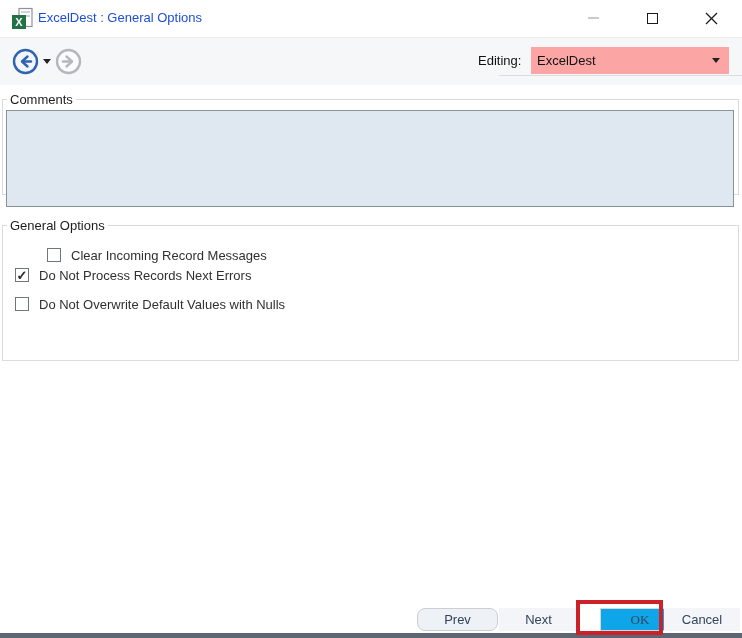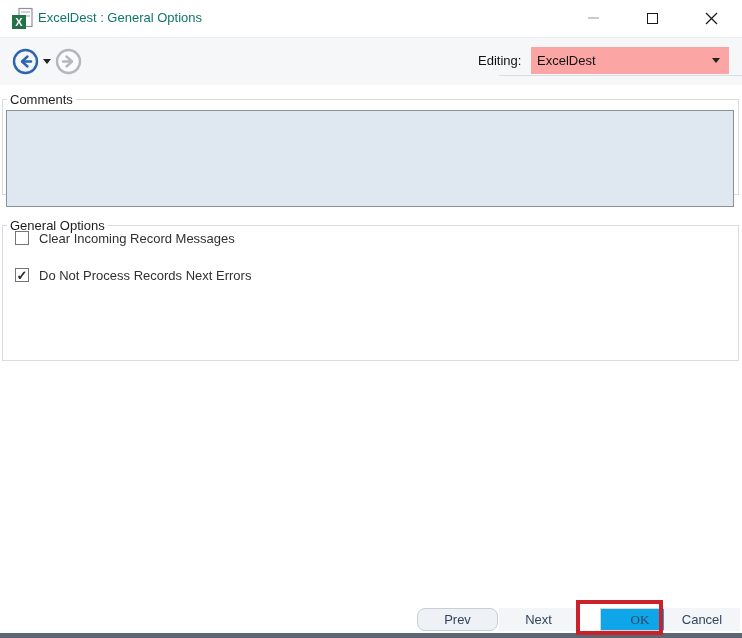--- a/index.html
+++ b/index.html
@@ -7,21 +7,21 @@
   body { font-family: "Liberation Sans", sans-serif; }
   .window {
     position: relative; width: 742px; height: 638px;
     background: #ffffff; overflow: hidden;
     font-size: 13px; color: #1a1a1a;
   }
 
   
   .titlebar { position:absolute; left:0; top:0; width:742px; height:36px; background:#fff; }
   .app-icon { position:absolute; left:10px; top:7px; width:24px; height:24px; }
-  .title-text { position:absolute; left:38px; top:10px; font-size:13px; color:#0f766e; white-space:nowrap; }
+  .title-text { position:absolute; left:38px; top:10px; font-size:13px; color:#1d4ed8; white-space:nowrap; }
   .win-btn { position:absolute; top:0; width:44px; height:36px; display:flex; align-items:center; justify-content:center; cursor:default; }
   .btn-min { left:571px; }
   .btn-max { left:630px; }
   .btn-close { left:689px; }
   .min-glyph { width:11px; height:2px; background:#c7cbcf; }
   .max-glyph { width:11px; height:11px; border:1px solid #1a1a1a; background:transparent; }
 
   
   .toolbar { position:absolute; left:0; top:37px; width:742px; height:48px; background:#f6f7f8; border-top:1px solid #ececec; }
   .nav-back { position:absolute; left:12px; top:10px; width:27px; height:27px; }
@@ -39,21 +39,21 @@
   .gb-comments { top:99px; height:96px; }
   .gb-options  { top:225px; height:136px; }
 
   .comments-field {
     position:absolute; left:3px; top:10px; width:728px; height:97px;
     background:#dfe8f0; border:1px solid #8a9198; resize:none; outline:none;
     font-family:"Liberation Sans", sans-serif; font-size:13px; color:#222; padding:4px;
   }
 
   .cb-row { position:absolute; left:12px; height:16px; display:flex; align-items:center; cursor:default; }
-  .cb-row-0 { top:4px; }
+  .cb-row-0 { top:21px;margin-left:32px; }
   .cb-row-1 { top:41px; }
   .cb-row-2 { top:70px; }
   .cb-box { width:14px; height:14px; background:#fff; border:1px solid #6f757b; display:flex; align-items:center; justify-content:center; font-size:13px; line-height:13px; font-weight:bold; color:#2b2b2b; }
   .cb-label { margin-left:10px; font-size:13px; color:#303030; white-space:nowrap; }
 
   
   .footer-btn { position:absolute; top:608px; height:23px; font-family:"Liberation Sans", sans-serif; font-size:13px; color:#33455c; text-align:center; line-height:21px; cursor:default; }
   .btn-bordered { background:#eef1f5; border:1px solid #c9ced4; }
   .btn-flat { background:#f3f5f8; border:1px solid #f3f5f8; }
   .btn-prev { left:417px; width:81px;border-radius:8px; }
@@ -129,20 +129,24 @@
     <div class="cb-row cb-row-0">
       <span class="cb-box"></span>
       <span class="cb-label">Clear Incoming Record Messages</span>
     </div>
 
     <div class="cb-row cb-row-1">
       <span class="cb-box">✓</span>
       <span class="cb-label">Do Not Process Records Next Errors</span>
     </div>
 
+    <div class="cb-row cb-row-2">
+      <span class="cb-box"></span>
+      <span class="cb-label">Do Not Overwrite Default Values with Nulls</span>
+    </div>
   </div>
 
   <div class="footer-btn btn-bordered btn-prev">Prev</div>
   <div class="footer-btn btn-flat btn-next">Next</div>
   <div class="footer-btn btn-ok">OK</div>
   <div class="footer-btn btn-flat btn-cancel">Cancel</div>
   <div class="ok-highlight"></div>
 
   <div class="bottom-edge"></div>
 </div>

